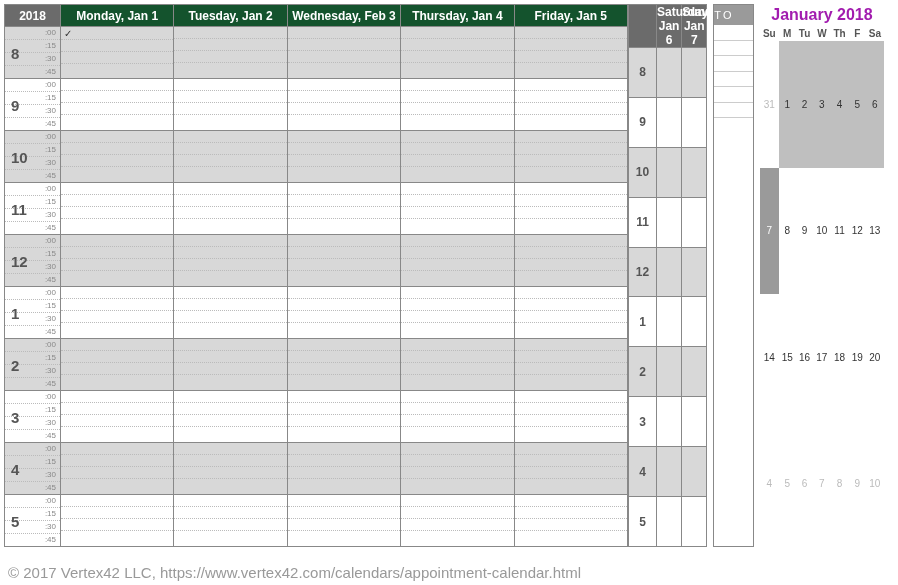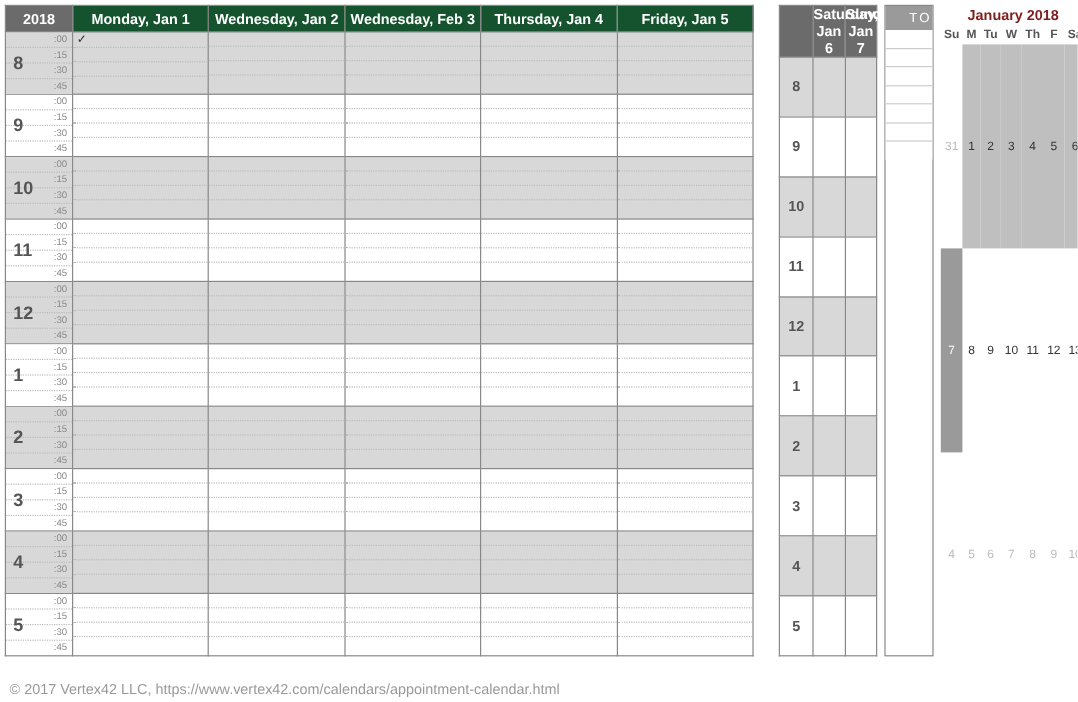--- a/index.html
+++ b/index.html
@@ -1,17 +1,17 @@
 <!DOCTYPE html>
 <html><head>
 <meta charset="utf-8">
 <style>
 *{box-sizing:border-box;margin:0;padding:0}
 body{font-family:Arial,Helvetica,sans-serif;font-size:11px;color:#333;background:#fff;width:898px;height:585px;padding:4px 4px 0 4px;position:relative}
-.wrap{display:flex;gap:21px}
+.wrap{display:flex;gap:0}
 .left{flex:0 0 624px}
 .right{flex:0 0 256px;display:flex;gap:6px}
 
 
 .week{width:100%;border-collapse:collapse;table-layout:fixed}
 .week th,.week td{border:1px solid #888}
 .week thead th{background:#14532d;color:#fff;font-weight:bold;font-size:12px;height:22px;text-align:center}
 .week thead th.year{background:#6b6b6b;color:#fff;width:56px}
 .hourcell{width:56px;text-align:right;position:relative}
 .hourcell .hr{position:absolute;left:6px;top:50%;transform:translateY(-50%);font-size:15px;font-weight:bold;color:#555}
@@ -29,47 +29,47 @@
 .wknd{width:100%;border-collapse:collapse;table-layout:fixed}
 .wknd th,.wknd td{border:1px solid #888}
 .wknd thead th{background:#6b6b6b;color:#fff;font-size:12px;height:22px;text-align:center;font-weight:bold}
 .wknd thead th.sp{width:28px;background:#6b6b6b}
 .wknd td.hr{width:28px;text-align:center;font-weight:bold;font-size:12px;color:#555;height:23px}
 .wknd tr.shade td{background:#d8d8d8}
 .wknd tr.plain td{background:#fff}
 
 
 .todo{border:1px solid #888}
-.todo-h{background:#9a9a9a;color:#fff;text-align:right;font-size:11px;font-weight:normal;letter-spacing:2px;height:20px;line-height:20px}
+.todo-h{background:#9a9a9a;color:#fff;text-align:left;font-size:11px;font-weight:normal;letter-spacing:2px;height:20px;line-height:20px}
 .todo-body{height:108px;background:#fff;display:flex;flex-direction:column}
 .todo-line{flex:1;border-bottom:1px solid #ccc}
 .todo-line:last-child{border-bottom:none}
 
 
 .mini{width:100%;border-collapse:collapse;text-align:center;font-size:10px}
-.mini caption{font-weight:bold;font-size:12px;padding:2px 0;color:#7f1d1d}
+.mini caption{font-weight:bold;font-size:16px;padding:2px 0;color:#a21caf}
 .mini th{font-weight:bold;color:#555;padding:2px 3px}
 .mini td{padding:2px 3px;color:#333}
 .mini td.prev,.mini td.next{color:#bbb}
 .mini td.hl{background:#bfbfbf}
 .mini td.hl-dark{background:#9a9a9a;color:#fff}
 
-.footer{position:absolute;bottom:4px;left:8px;font-size:12px;color:#999}
+.footer{position:absolute;bottom:4px;left:8px;font-size:15px;color:#999}
 </style>
 </head>
 <body>
 
 <div class="wrap">
   <div class="left">
     <table class="week">
       <thead>
         <tr>
           <th class="year">2018</th>
           <th>Monday, Jan 1</th>
-          <th>Wednesday, Jan 2</th>
+          <th>Tuesday, Jan 2</th>
           <th>Wednesday, Feb 3</th>
           <th>Thursday, Jan 4</th>
           <th>Friday, Jan 5</th>
         </tr>
       </thead>
       <tbody id="week-body">
           <tr class="shade">
             <td class="hourcell">
               <div class="hr">8</div>
               <div class="subs">
@@ -685,20 +685,29 @@
           <tr>
             <td class="hl-dark">7</td>
             <td>8</td>
             <td>9</td>
             <td>10</td>
             <td>11</td>
             <td>12</td>
             <td>13</td>
           </tr>
           <tr>
+            <td>14</td>
+            <td>15</td>
+            <td>16</td>
+            <td>17</td>
+            <td>18</td>
+            <td>19</td>
+            <td>20</td>
+          </tr>
+          <tr>
             <td class="next">4</td>
             <td class="next">5</td>
             <td class="next">6</td>
             <td class="next">7</td>
             <td class="next">8</td>
             <td class="next">9</td>
             <td class="next">10</td>
           </tr>
         </tbody>
     </table>

